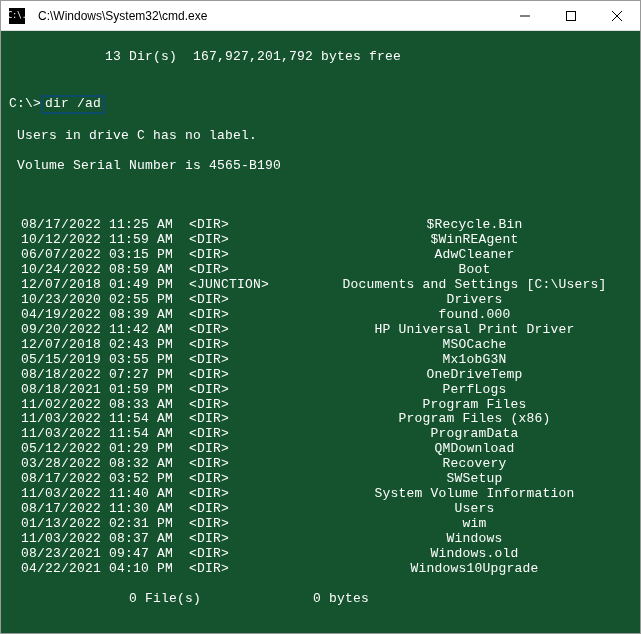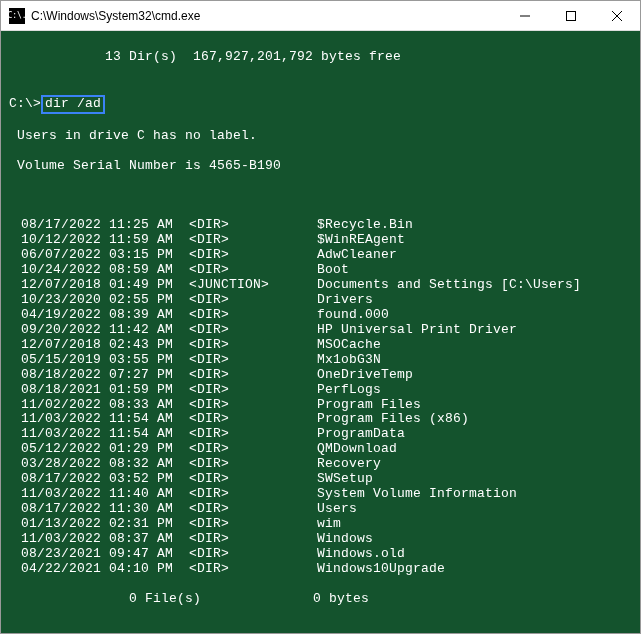--- a/index.html
+++ b/index.html
@@ -31,21 +31,21 @@
     height: 16px;
     margin: 0 6px 0 8px;
     display: flex;
     align-items: center;
     justify-content: center;
     background:#000;
     color:#fff;
     font-size:8px;
     font-family:Consolas,monospace;
   }
-  .titlebar-title { flex: 1; }
+  .titlebar-title { flex: 1; margin-left: 7px; }
   .titlebar-btn {
     width: 46px;
     height: 30px;
     display: flex;
     align-items: center;
     justify-content: center;
     color: #000;
     font-family: Arial, sans-serif;
   }
   .titlebar-btn svg { width:10px; height:10px; }
@@ -54,29 +54,29 @@
     background: #14532d;
     color: #fff;
     padding: 4px 8px 8px 8px;
     white-space: pre;
     overflow: hidden;
     line-height: 1.15;
     letter-spacing: 0.2px;
   }
   .prompt { color: #fff; }
   .highlight-box {
-    border: 2px solid #3b82f6;
+    border: 2px solid #0c4a6e;
     padding: 0 2px;
     display: inline-block;
   }
   .row { display: flex; }
   .c-date { width: 88px; margin-left: 12px; }
   .c-time { width: 80px; }
   .c-type { width: 128px; }
-  .c-name { flex: 1; }
+  .c-name { flex: 1; text-align: center; }
 </style>
 </head>
 <body>
 
 <div class="window">
   <div class="titlebar">
     <div class="titlebar-icon">C:\.</div>
     <div class="titlebar-title">C:\Windows\System32\cmd.exe</div>
     <div class="titlebar-btn">
       <svg viewBox="0 0 10 10">

